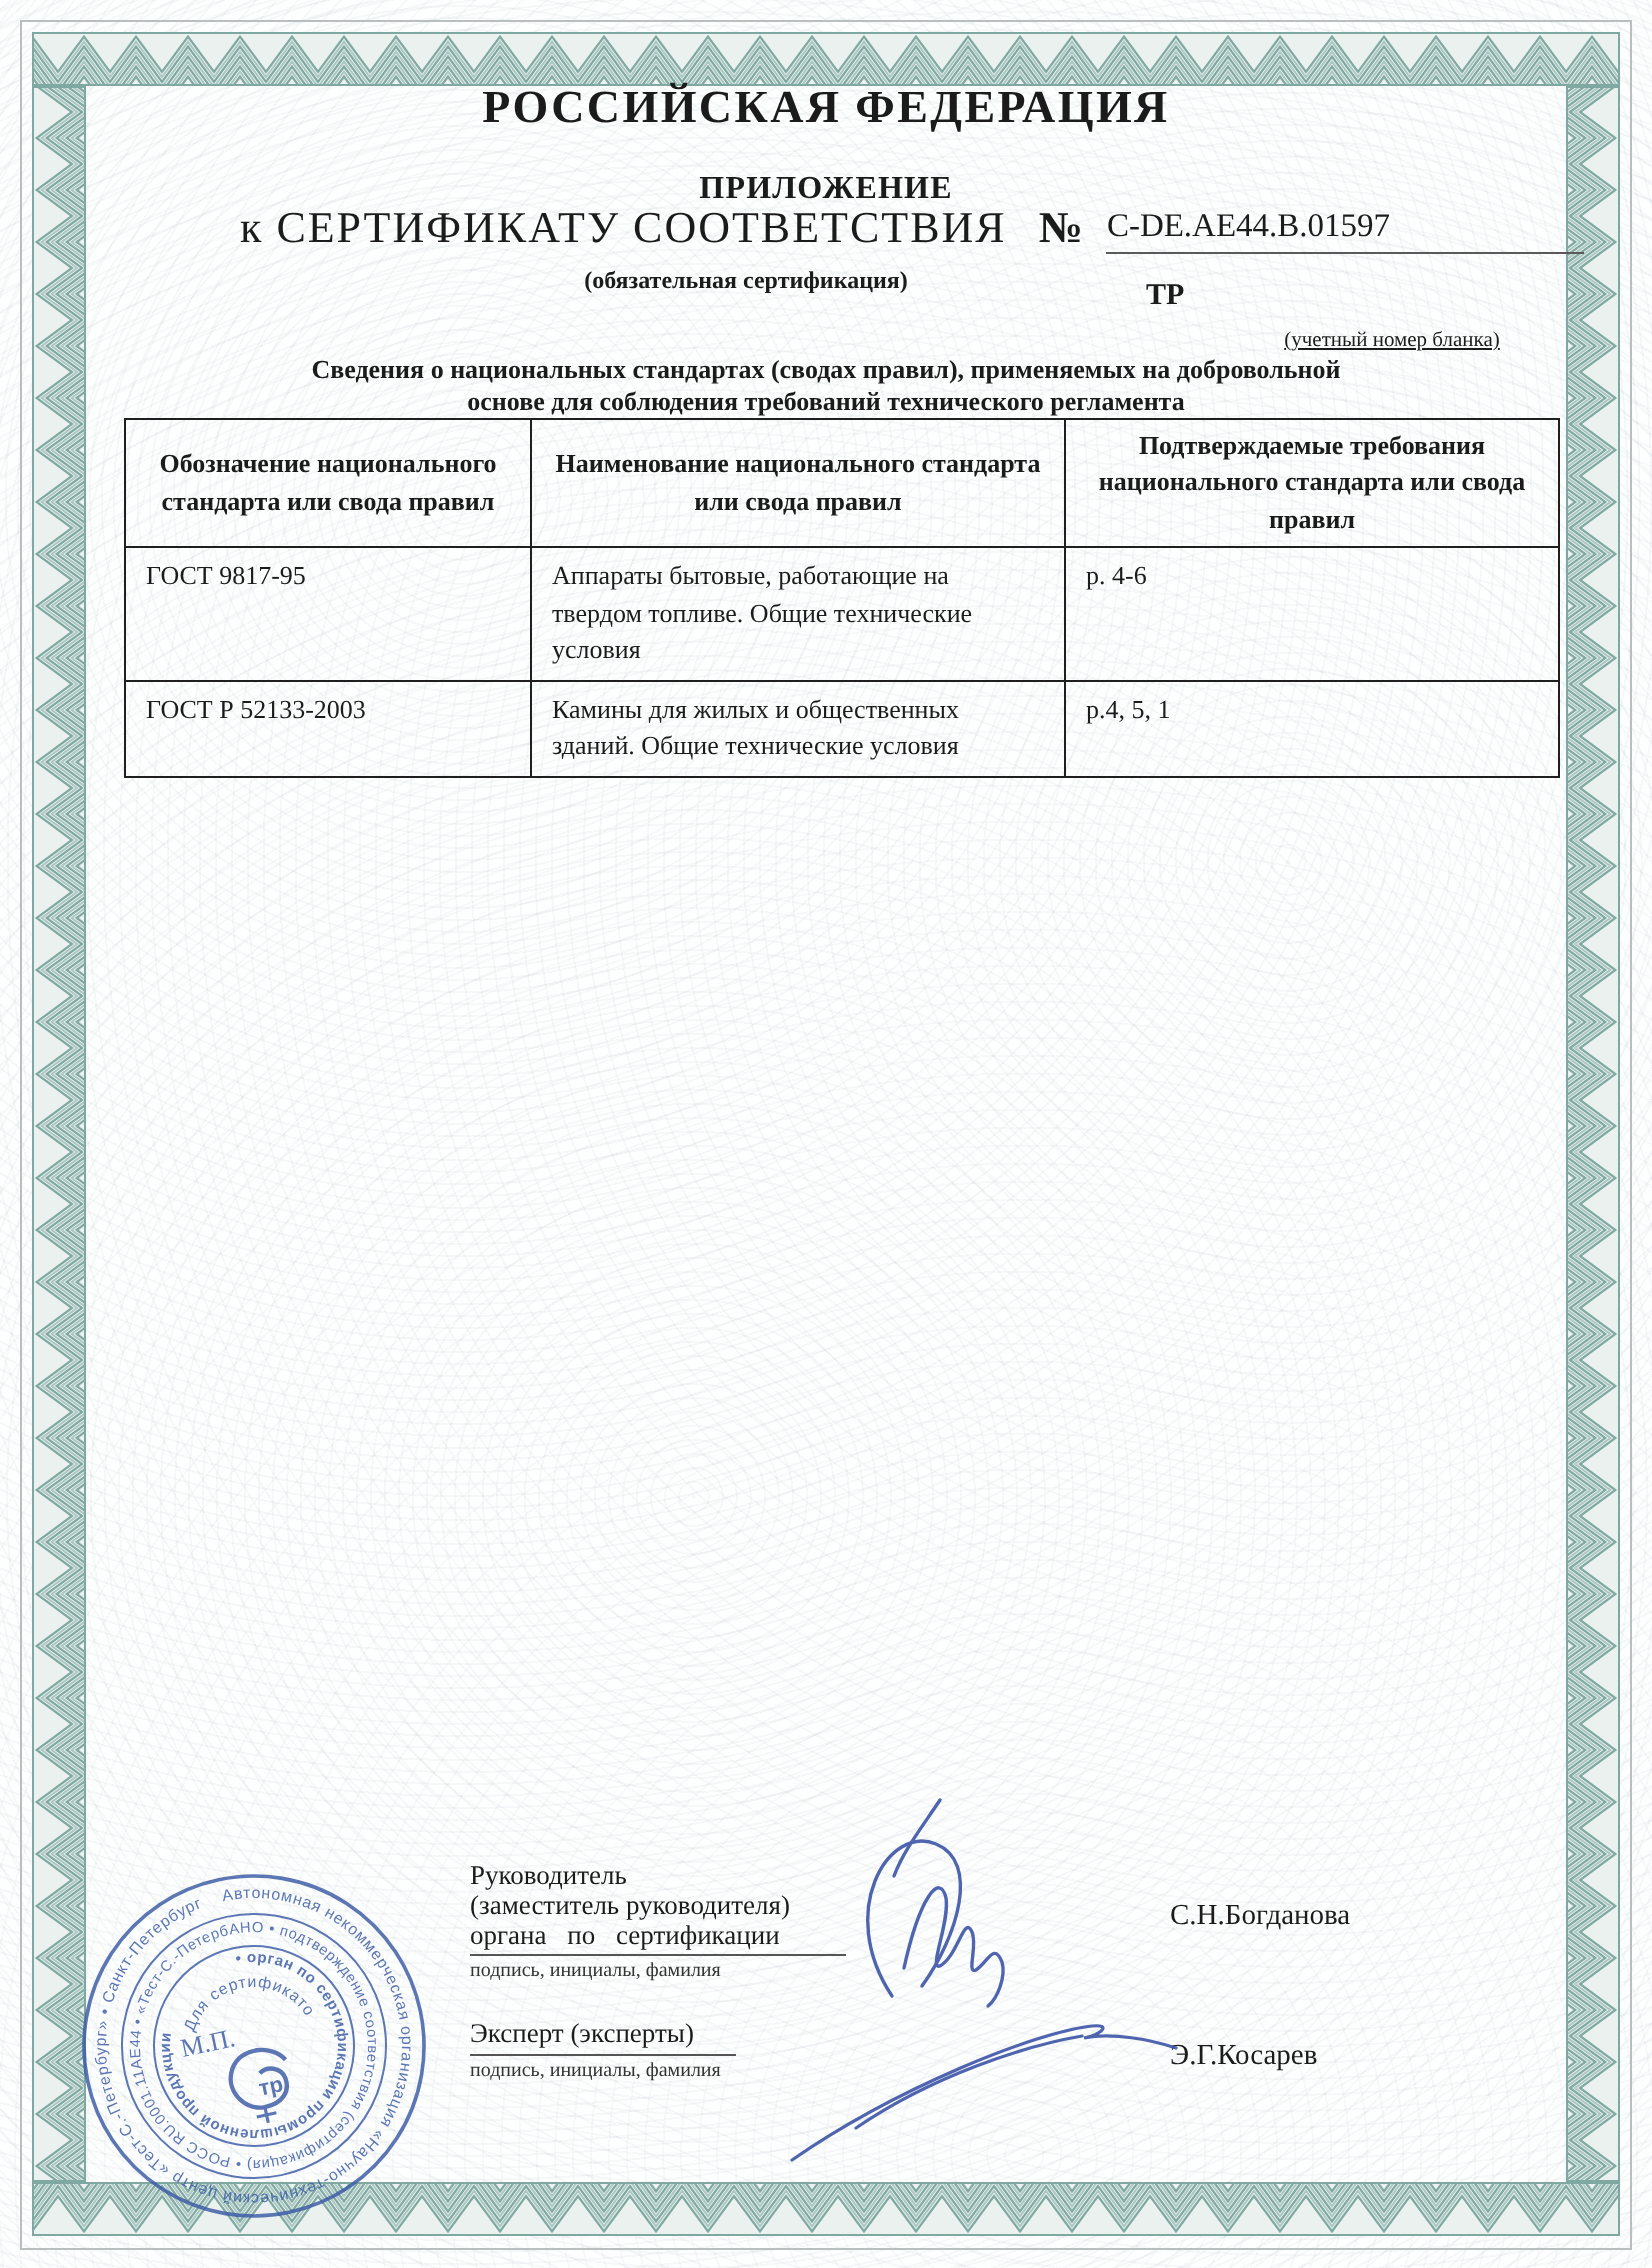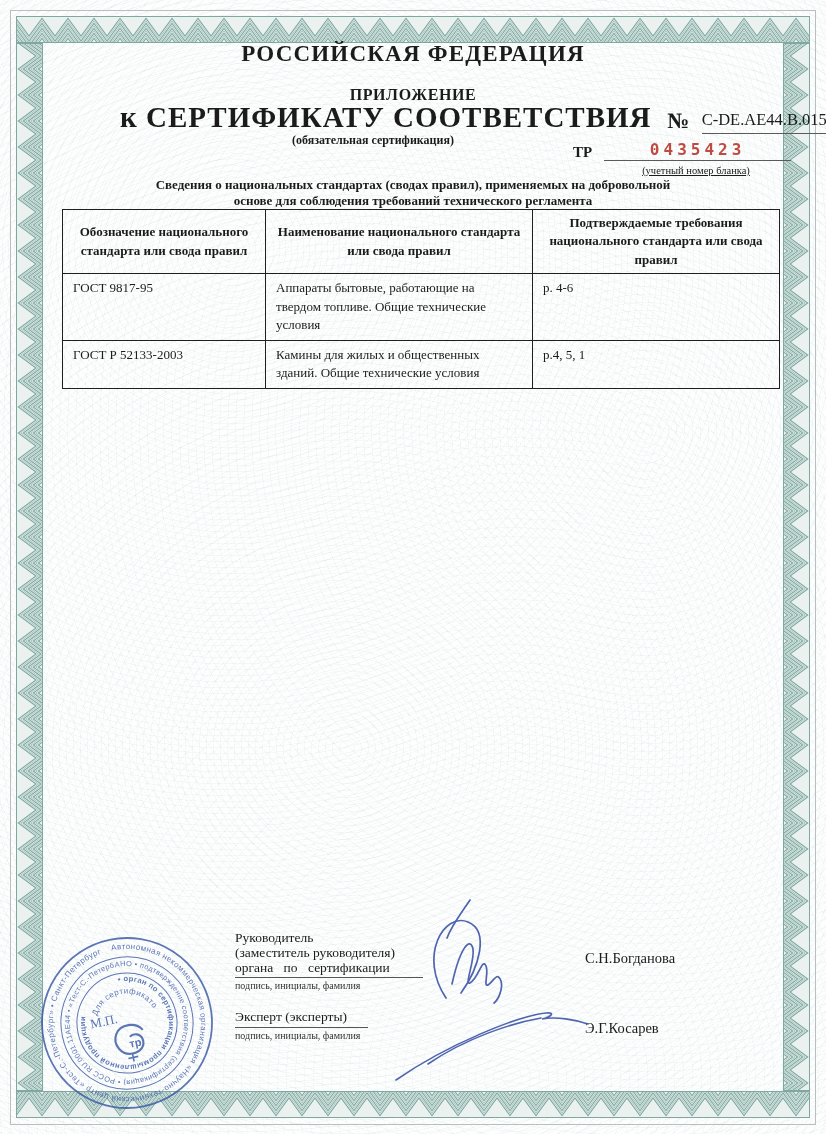--- a/index.html
+++ b/index.html
@@ -20,21 +20,21 @@
   }
   .abs{position:absolute;}
   .outer-line{position:absolute;left:10px;top:10px;width:804px;height:1113px;border:1px solid #b9bfbf;}
   .strip{position:absolute;display:block;}
   .strip.bottom{transform:scaleY(-1);}
   .strip.right{transform:scaleX(-1);}
 
   .country-title{left:0;right:0;top:41px;text-align:center;font-size:23px;font-weight:bold;letter-spacing:1.2px;}
   .doc-type{left:0;right:0;top:86px;text-align:center;font-size:16px;font-weight:bold;letter-spacing:.6px;}
   .cert-row{left:120px;top:101px;width:672px;display:flex;align-items:flex-end;}
-  .cert-main{font-size:29px;font-weight:bold;letter-spacing:1px;white-space:nowrap;}
+  .cert-main{font-size:22px;font-weight:normal;letter-spacing:1px;white-space:nowrap;}
   .no-sign{font-size:22px;font-weight:bold;margin-left:16px;}
   .cert-num-wrap{flex:1;margin-left:12px;border-bottom:1px solid #5a5a5a;text-align:left;
     font-size:16.5px;padding-bottom:3px;white-space:nowrap;}
   .cert-kind{left:0;top:133px;width:786px;text-align:center;font-size:12px;font-weight:bold;transform:translateX(-20px);}
   .tr-row{left:573px;top:140px;width:218px;display:flex;align-items:flex-end;}
   .tr-label{font-size:15px;font-weight:bold;}
   .blank-wrap{flex:1;margin-left:12px;border-bottom:1px solid #5a5a5a;text-align:center;padding-bottom:1px;}
   .blank-number{font-family:"DejaVu Sans Mono", monospace;font-weight:bold;font-size:16px;
     letter-spacing:4px;color:#bf4a41;}
   .blank-caption{left:601px;top:165px;width:190px;text-align:center;font-size:10.5px;text-decoration:underline;}
@@ -172,21 +172,20 @@
   <div class="abs cert-row">
     <span class="cert-main">к СЕРТИФИКАТУ СООТВЕТСТВИЯ</span>
     <span class="no-sign">№</span>
     <span class="cert-num-wrap">C-DE.AE44.B.01597</span>
   </div>
 
   <div class="abs cert-kind">(обязательная сертификация)</div>
 
   <div class="abs tr-row">
     <span class="tr-label">ТР</span>
-    <span class="blank-wrap"><span class="blank-number">0435423</span></span>
   </div>
   <div class="abs blank-caption">(учетный номер бланка)</div>
 
   <div class="abs section-title st1">Сведения о национальных стандартах (сводах правил), применяемых на добровольной</div>
   <div class="abs section-title st2">основе для соблюдения требований технического регламента</div>
 
   <table class="std">
     <colgroup>
         <col style="width:203px">
         <col style="width:267px">

